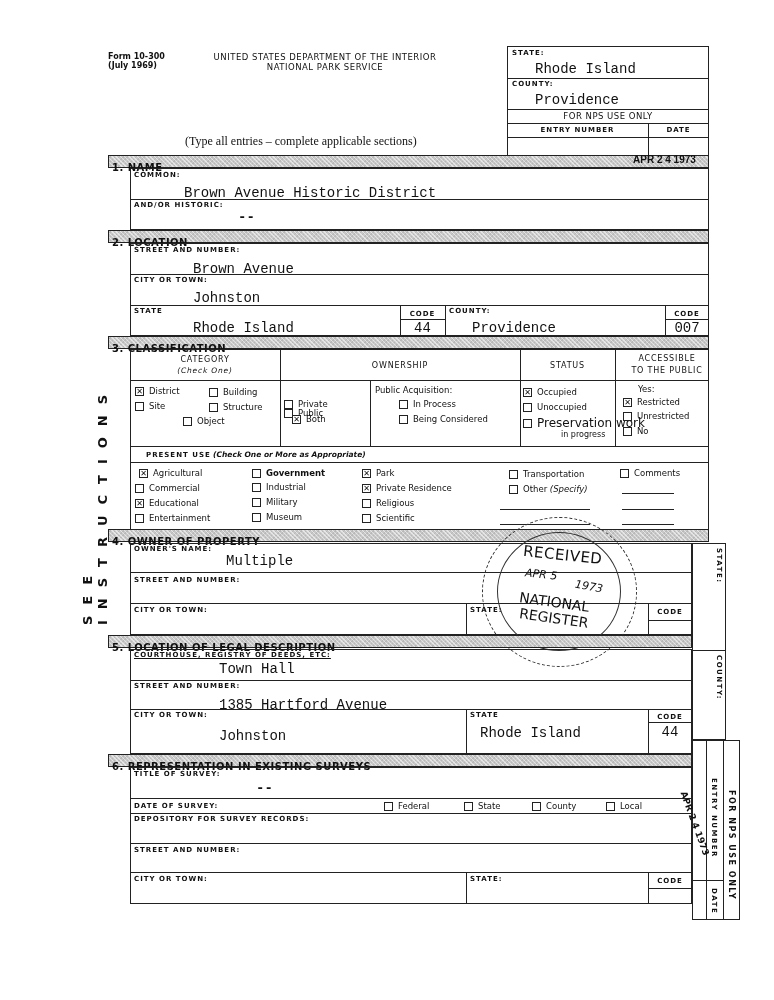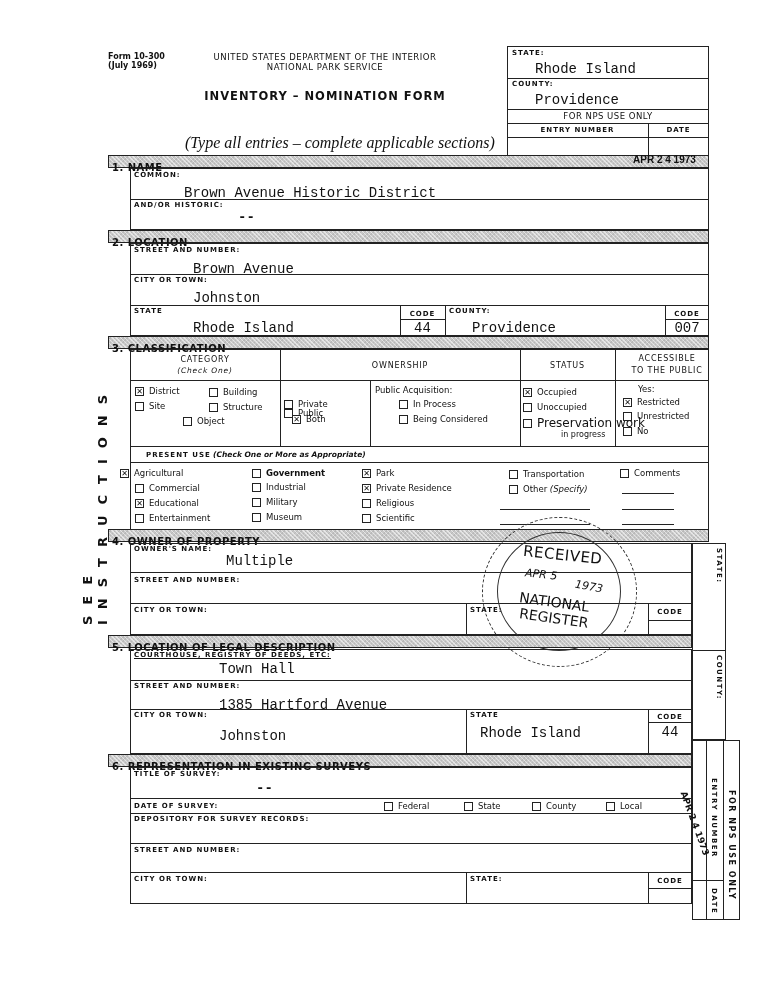--- a/index.html
+++ b/index.html
@@ -28,23 +28,22 @@
 
 <div class="abs sans" style="left:108px;top:52px;font-size:8px;font-weight:bold;line-height:9px;">
   <div>Form 10-300</div>
   <div>(July 1969)</div>
 </div>
 <div class="abs sans" style="left:190px;top:52px;width:270px;text-align:center;font-size:8.5px;letter-spacing:0.5px;line-height:10px;">
   <div>UNITED STATES DEPARTMENT OF THE INTERIOR</div>
   <div>NATIONAL PARK SERVICE</div>
 </div>
 <div class="abs sans" style="left:165px;top:88px;width:320px;text-align:center;font-size:11.5px;font-weight:bold;letter-spacing:1px;line-height:16px;">
-  <div>INVENTORY – NOMINATION FORM</div>
-</div>
-<div class="abs serif" style="left:185px;top:134px;font-size:16px;font-style:italic;">(Type all entries – complete applicable sections)</div>
+</div>
+<div class="abs serif" style="left:185px;top:134px;font-size:12px;">(Type all entries – complete applicable sections)</div>
 
 <div class="box" style="left:507px;top:46px;width:202px;height:110px;"></div>
 <div class="abs lbl" style="left:512px;top:49px;">STATE:</div>
 <div class="abs typed" style="left:535px;top:61px;">Rhode Island</div>
 <div class="hline" style="left:507px;top:78px;width:202px;"></div>
 <div class="abs lbl" style="left:512px;top:80px;">COUNTY:</div>
 <div class="abs typed" style="left:535px;top:92px;">Providence</div>
 <div class="hline" style="left:507px;top:109px;width:202px;"></div>
 <div class="abs" style="left:507px;top:111px;width:202px;text-align:center;font-size:8.5px;letter-spacing:0.5px;">FOR NPS USE ONLY</div>
 <div class="hline" style="left:507px;top:123px;width:202px;"></div>
@@ -135,21 +134,21 @@
 <div class="opt" style="left:623px;top:411px;"><span class="cb"></span><span>Unrestricted</span></div>
 <div class="opt" style="left:623px;top:426px;"><span class="cb"></span><span>No</span></div>
 
 <div class="hline" style="left:130px;top:446px;width:579px;"></div>
 <div class="abs" style="left:134px;top:450px;font-size:7.5px;white-space:nowrap;padding-left:12px;">
   <span class="lbl">PRESENT USE</span>
   <span style="font-style:italic;font-weight:bold;">(Check One or More as Appropriate)</span>
 </div>
 <div class="hline" style="left:130px;top:462px;width:579px;"></div>
 
-<div class="opt" style="left:120px;top:468px;"><span class="cb on"></span><span>Agricultural</span></div>
+<div class="opt" style="left:139px;top:468px;"><span class="cb on"></span><span>Agricultural</span></div>
 <div class="opt" style="left:135px;top:483px;"><span class="cb"></span><span>Commercial</span></div>
 <div class="opt" style="left:135px;top:498px;"><span class="cb on"></span><span>Educational</span></div>
 <div class="opt" style="left:135px;top:513px;"><span class="cb"></span><span>Entertainment</span></div>
 
 <div class="opt" style="left:252px;top:468px;font-weight:bold;"><span class="cb"></span><span>Government</span></div>
 <div class="opt" style="left:252px;top:482px;"><span class="cb"></span><span>Industrial</span></div>
 <div class="opt" style="left:252px;top:497px;"><span class="cb"></span><span>Military</span></div>
 <div class="opt" style="left:252px;top:512px;"><span class="cb"></span><span>Museum</span></div>
 
 <div class="opt" style="left:362px;top:468px;"><span class="cb on"></span><span>Park</span></div>

